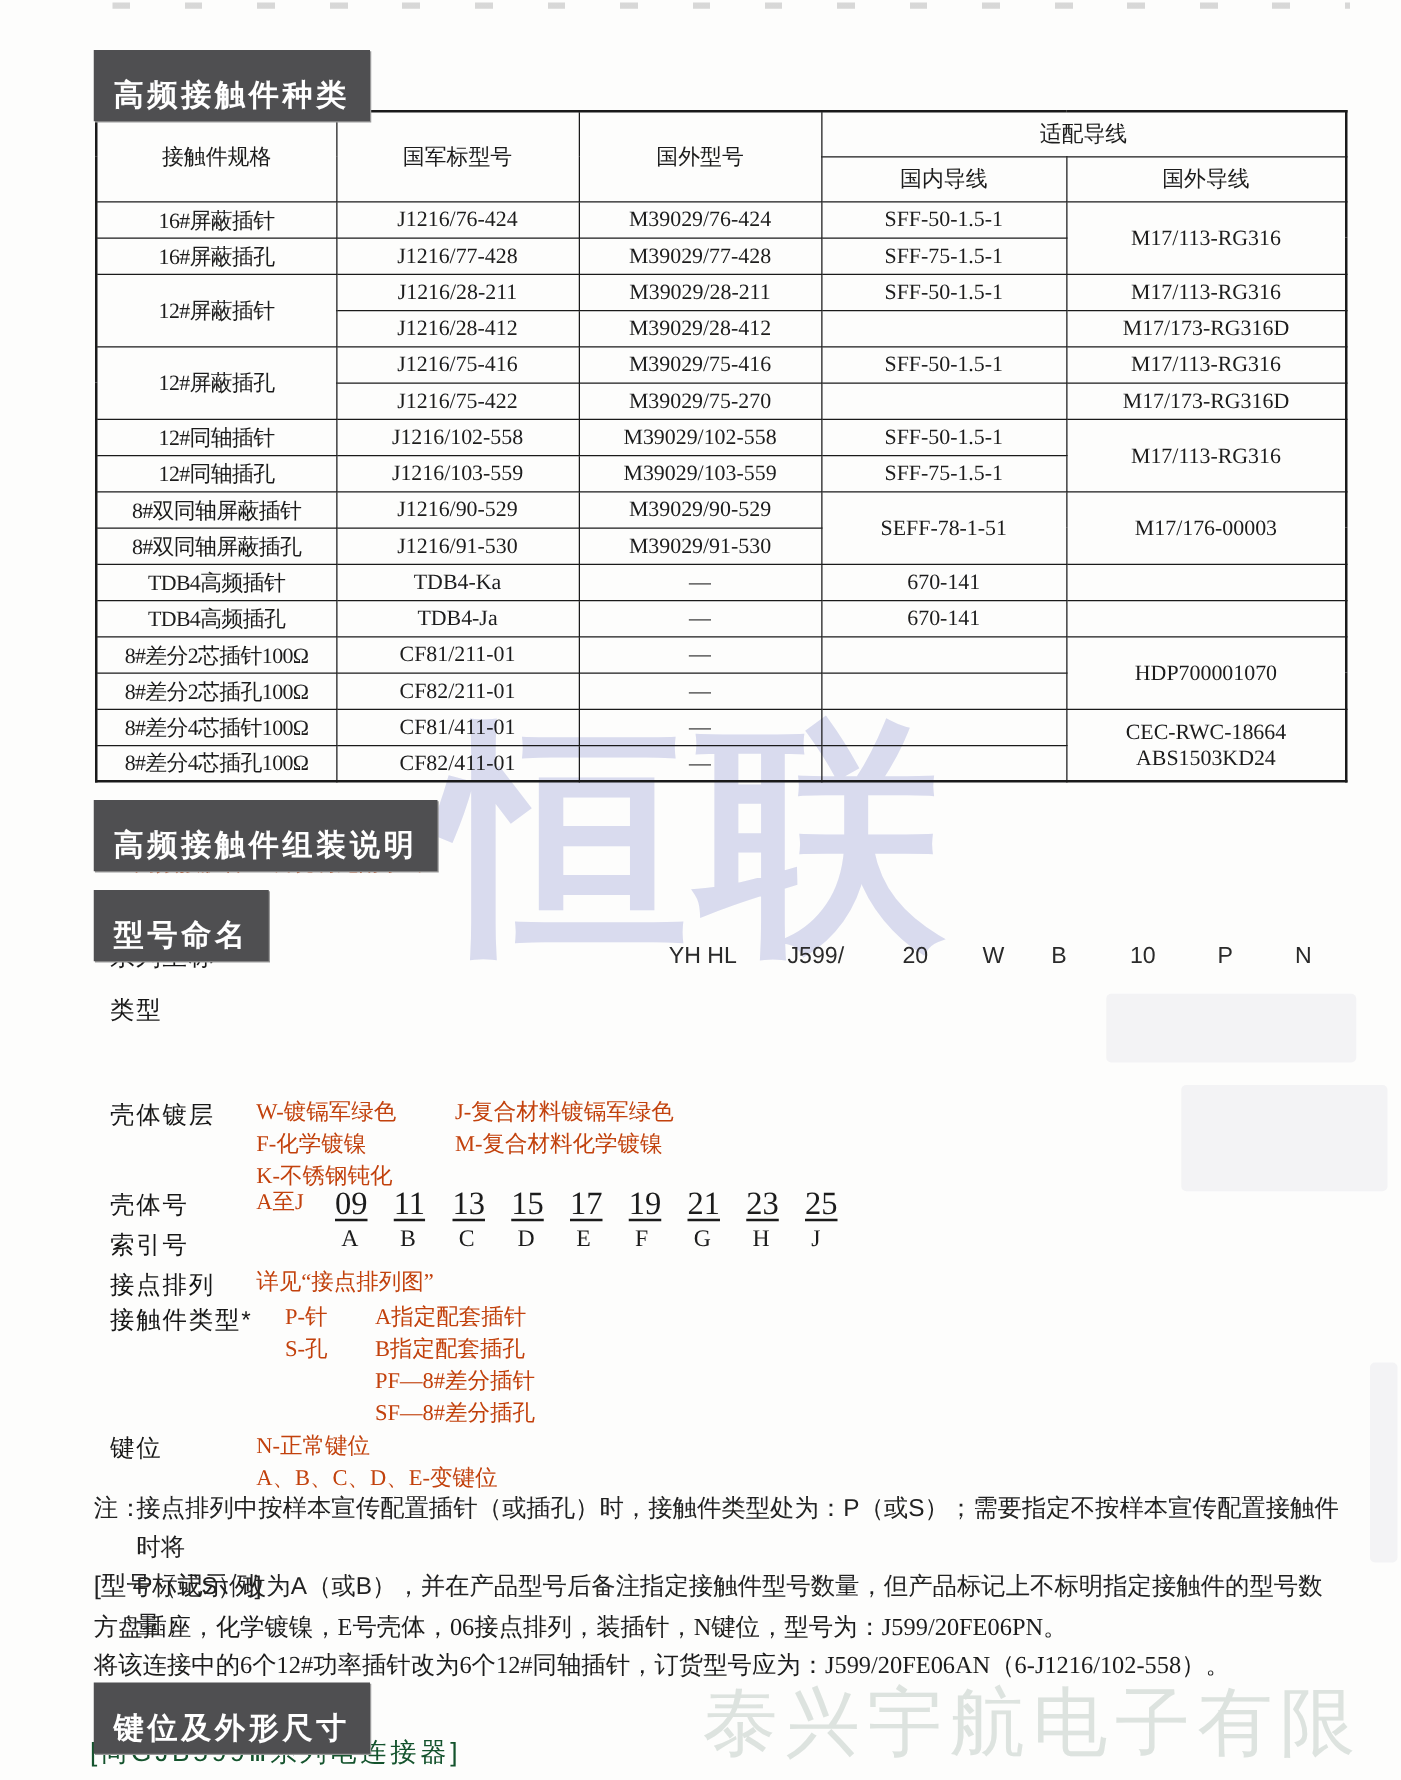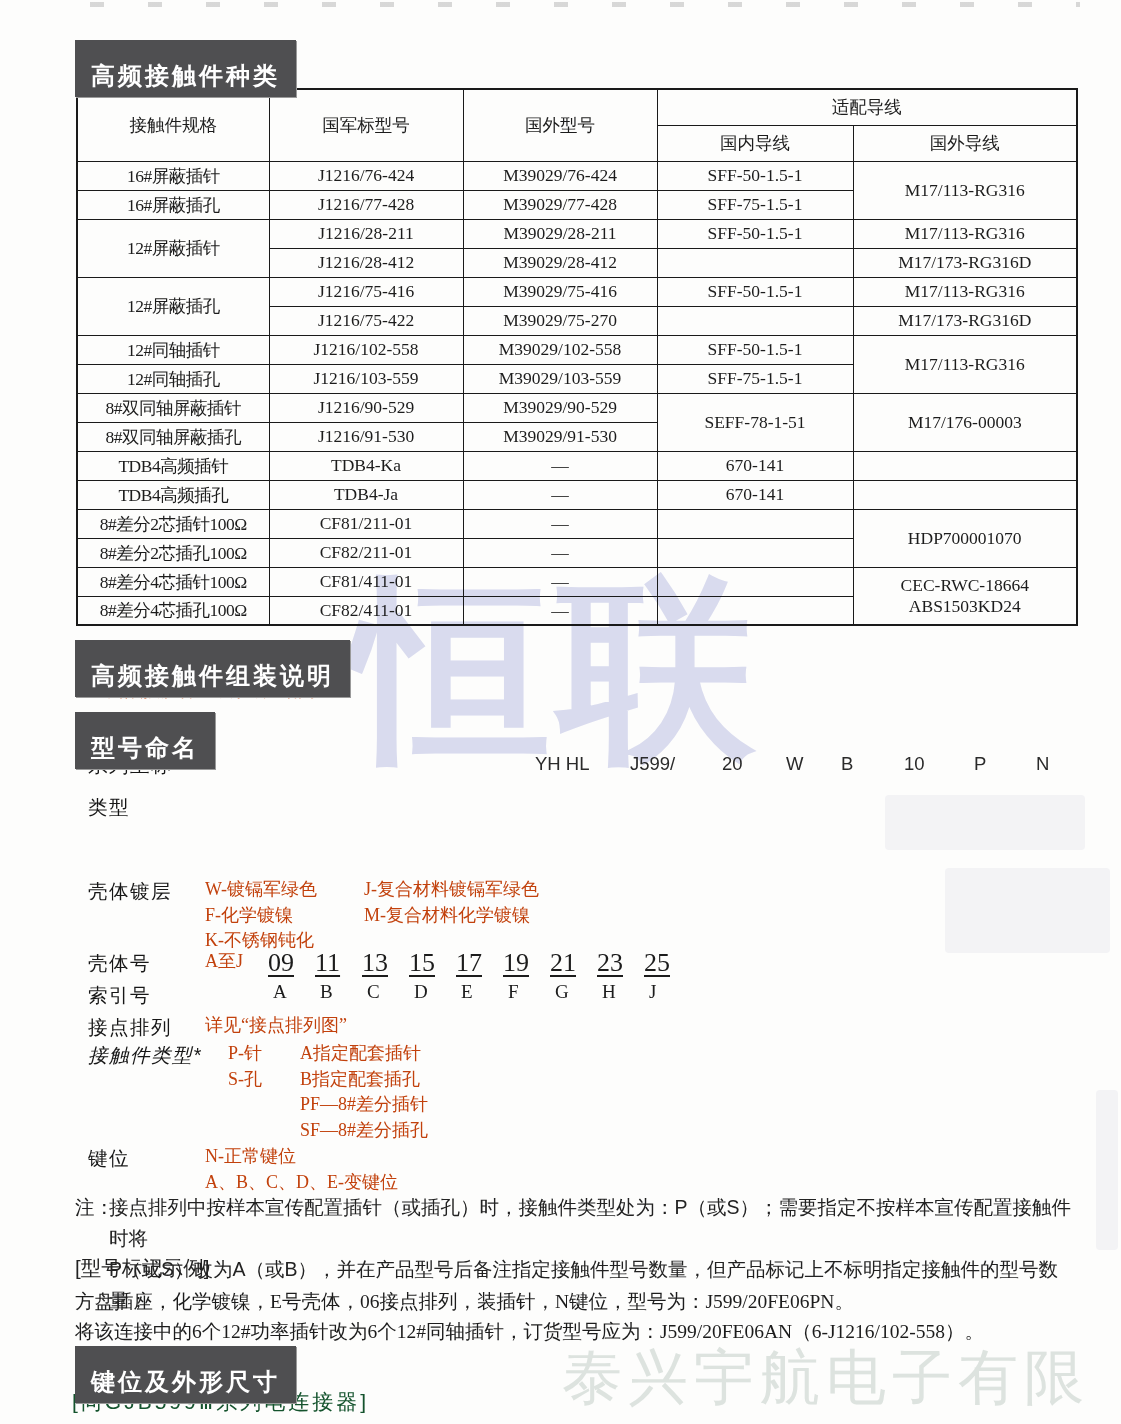--- a/index.html
+++ b/index.html
@@ -250,21 +250,21 @@
     <span>E</span>
     <span>F</span>
     <span>G</span>
     <span>H</span>
     <span>J</span>
   </div>
 
   <div class="lbl" style="left:88px;top:1014px;">接点排列</div>
   <div class="val" style="left:205px;top:1013px;">详见“接点排列图”</div>
 
-  <div class="lbl" style="left:88px;top:1042px;font-style:italic;">接触件类型*</div>
+  <div class="lbl" style="left:88px;top:1042px;">接触件类型*</div>
   <div class="val vcol" style="left:228px;top:1041px;">
     <div>P-针</div>
     <div>S-孔</div>
   </div>
   <div class="val vcol" style="left:300px;top:1041px;">
     <div>A指定配套插针</div>
     <div>B指定配套插孔</div>
     <div>PF—8#差分插针</div>
     <div>SF—8#差分插孔</div>
   </div>

